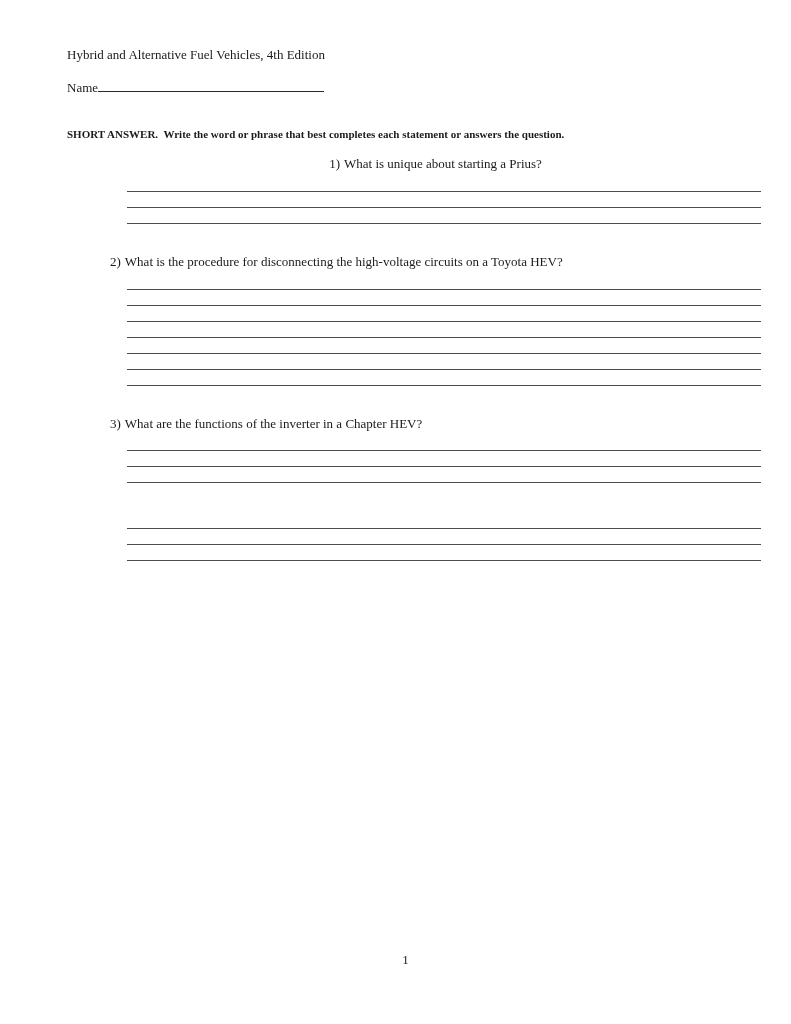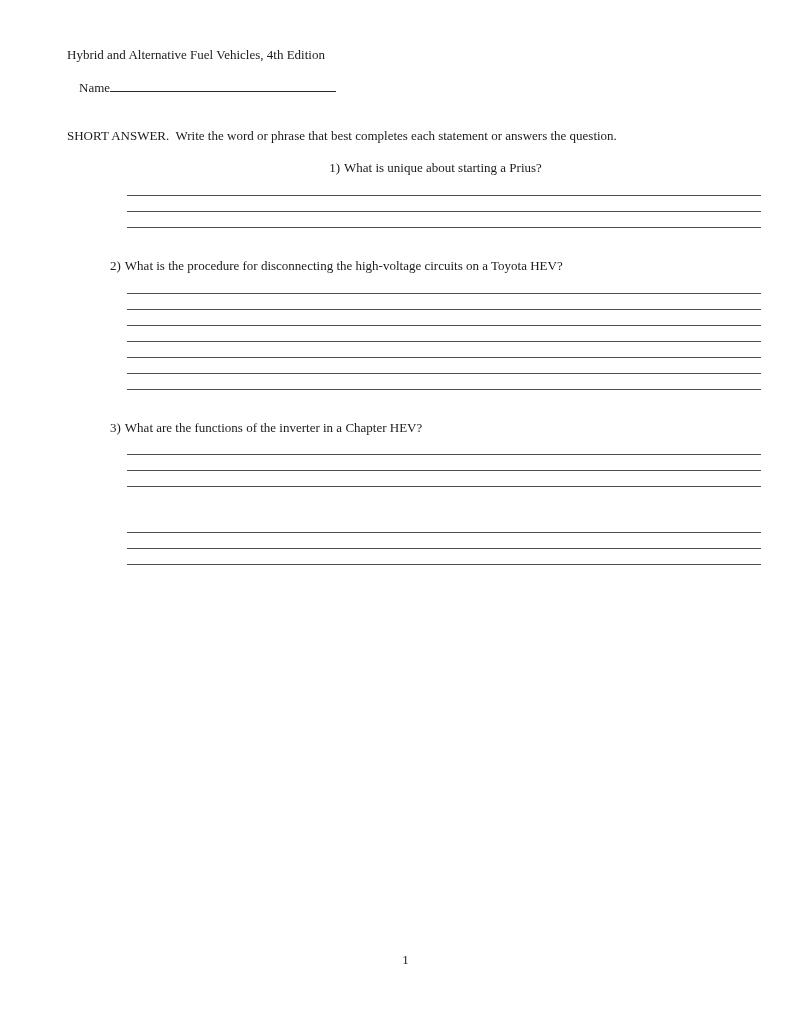--- a/index.html
+++ b/index.html
@@ -20,33 +20,32 @@
   .content {
     padding: 47px 50px 0 47px;
   }
   .doc-header {
     font-size: 13px;
     line-height: 1.18;
   }
   .name-row {
     margin-top: 16px;
     font-size: 13px;
-    margin-left: 12px;
   }
   .name-blank {
     display: inline-block;
     width: 226px;
     border-bottom: 1px solid #2a2a2a;
     height: 13px;
     vertical-align: baseline;
   }
   .section-heading {
     margin-top: 32px;
-    font-size: 13px;
-    font-weight: normal;
+    font-size: 11px;
+    font-weight: bold;
     white-space: pre-wrap;
   }
   .questions {
     margin-top: 0;
   }
   .question {
     margin-top: 30px;
   }
   .question:first-child {
     margin-top: 16px;

